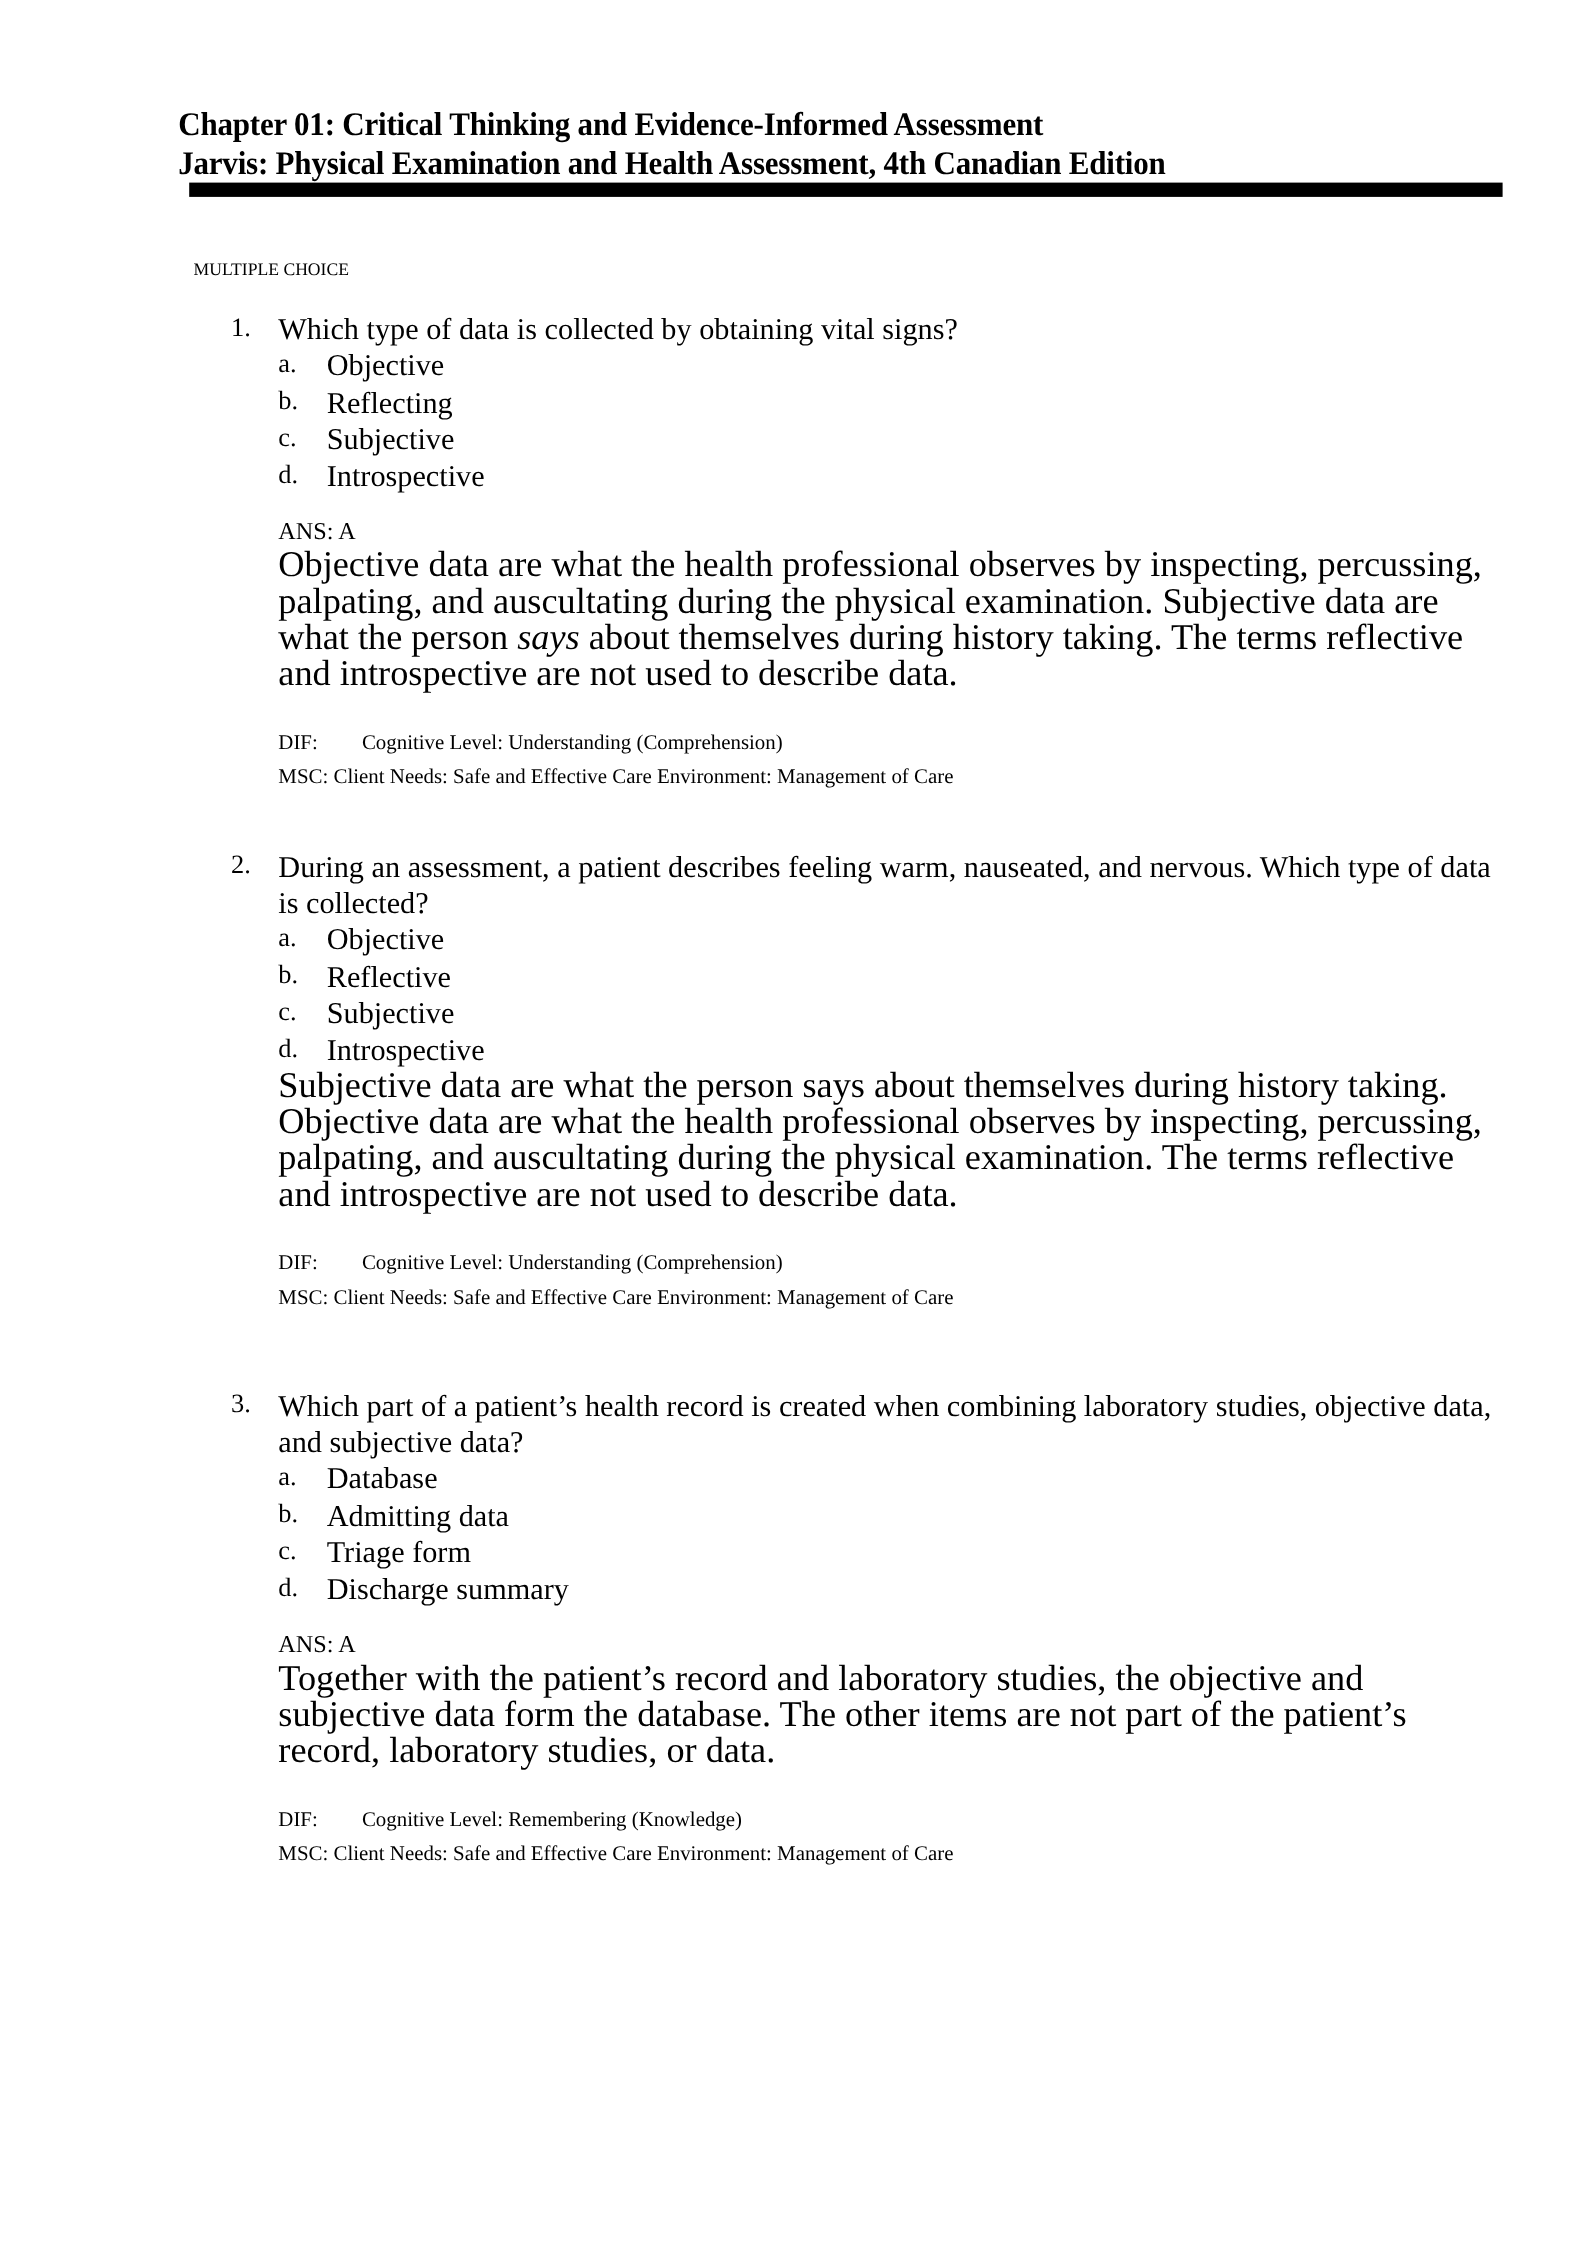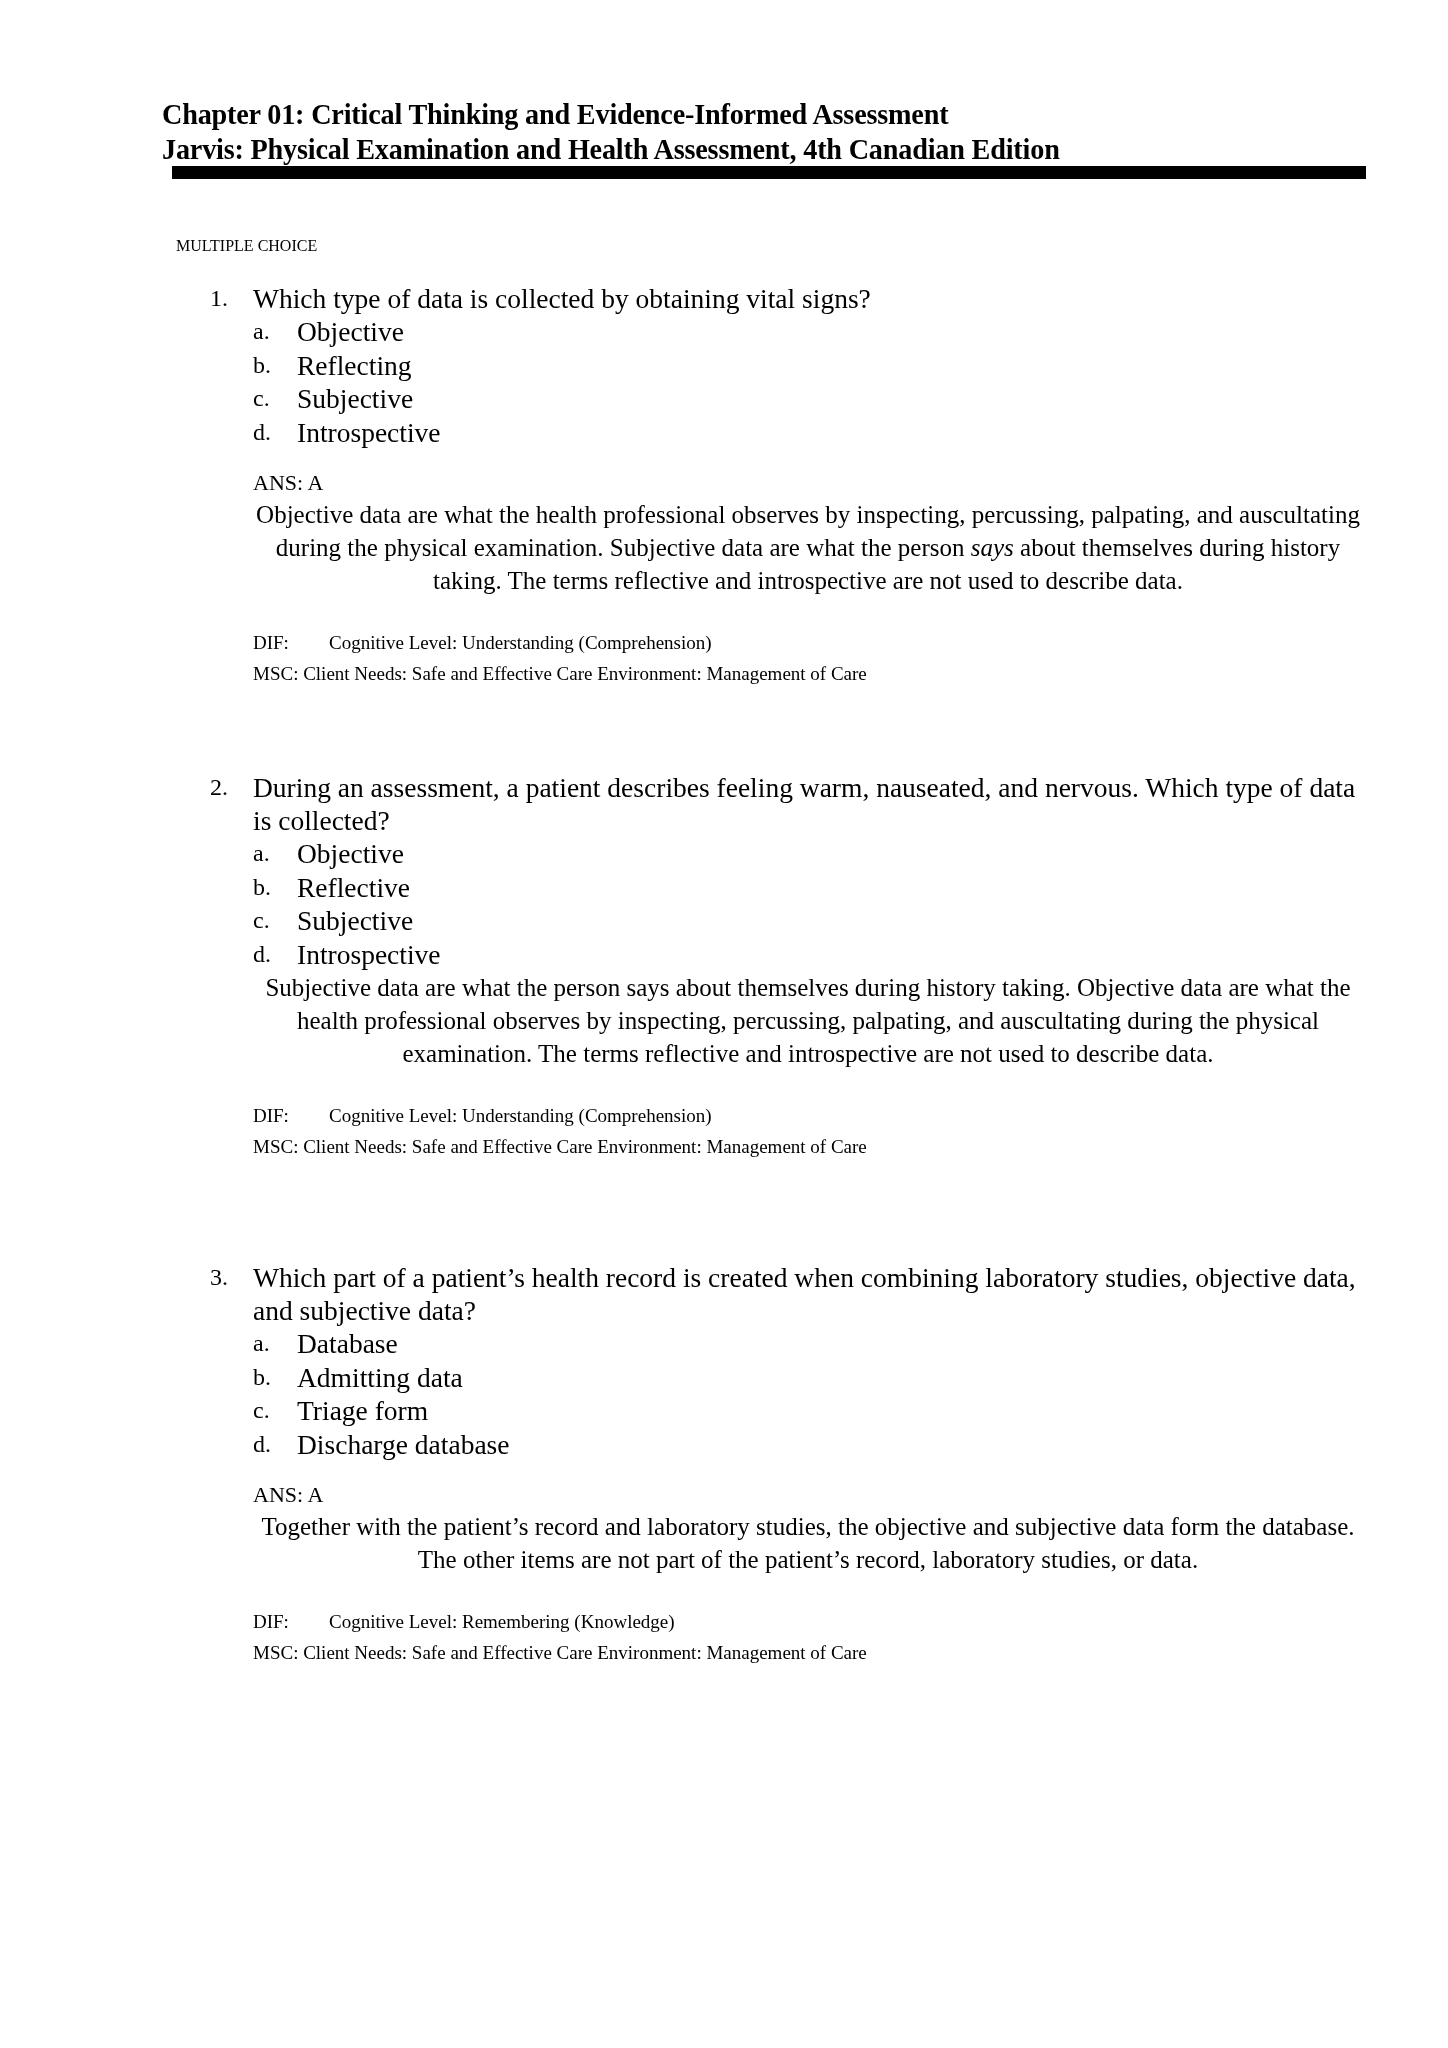--- a/index.html
+++ b/index.html
@@ -24,21 +24,21 @@
       text-transform: none;
     }
     .question { position: absolute; left: 0; width: 1448px; }
     .q-row { position: relative; font-size: 27.5px; line-height: 33px; }
     .q-num { position: absolute; left: 210px; top: 0; font-size: 24px; }
     .q-text { margin-left: 253px; width: 1110px; }
     .opt { position: relative; font-size: 27.5px; line-height: 33.5px; }
     .opt-letter { position: absolute; left: 253px; top: 0; font-size: 24px; }
     .opt-text { margin-left: 297px; }
     .ans { margin-left: 253px; font-size: 22px; line-height: 30px; margin-top: 19px; }
-    .rationale { margin-left: 253px; width: 1110px; font-size: 25px; line-height: 33px; text-align: center; }
+    .rationale { margin-left: 253px; width: 1110px; font-size: 33px; line-height: 33px; }
     .rationale i { font-style: italic; }
     .meta { margin-left: 253px; font-size: 19px; line-height: 31px; margin-top: 30px; }
     .meta .dif-label { display: inline-block; width: 76px; }
   </style>
 </head>
 <body>
 
 <div class="header">
   <div class="line">Chapter 01: Critical Thinking and Evidence-Informed Assessment</div>
   <div class="line">Jarvis: Physical Examination and Health Assessment, 4th Canadian Edition</div>
@@ -116,21 +116,21 @@
   <div class="opt">
     <span class="opt-letter">b.</span>
     <div class="opt-text">Admitting data</div>
   </div>
   <div class="opt">
     <span class="opt-letter">c.</span>
     <div class="opt-text">Triage form</div>
   </div>
   <div class="opt">
     <span class="opt-letter">d.</span>
-    <div class="opt-text">Discharge database</div>
+    <div class="opt-text">Discharge summary</div>
   </div>
   <div class="ans">ANS: A</div>
   <div class="rationale">Together with the patient’s record and laboratory studies, the objective and subjective data form the database. The other items are not part of the patient’s record, laboratory studies, or data.</div>
   <div class="meta">
     <div><span class="dif-label">DIF:</span><span>Cognitive Level: Remembering (Knowledge)</span></div>
     <div>MSC: Client Needs: Safe and Effective Care Environment: Management of Care</div>
   </div>
 </div>
 
 </body></html>

